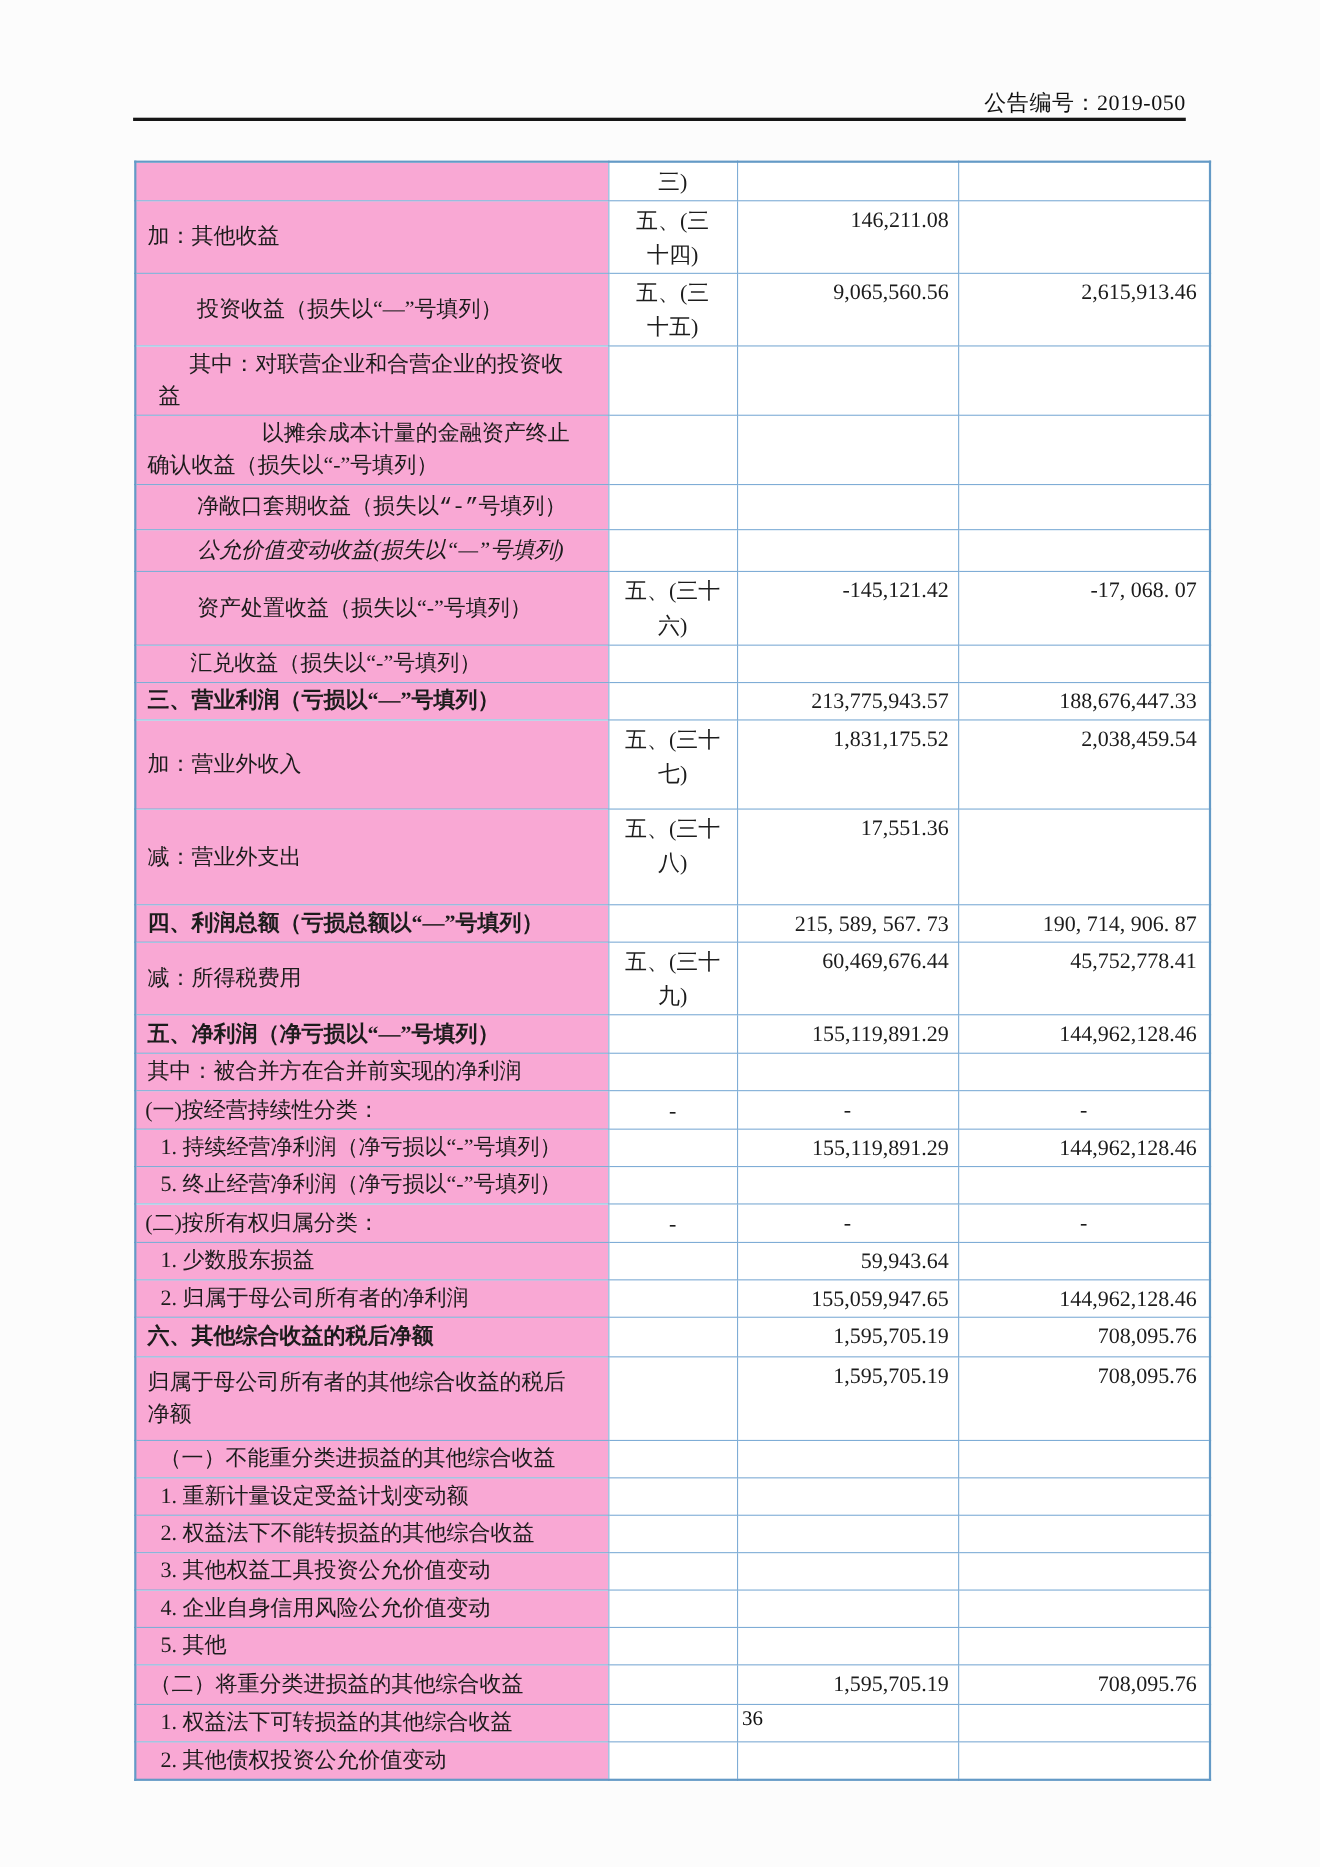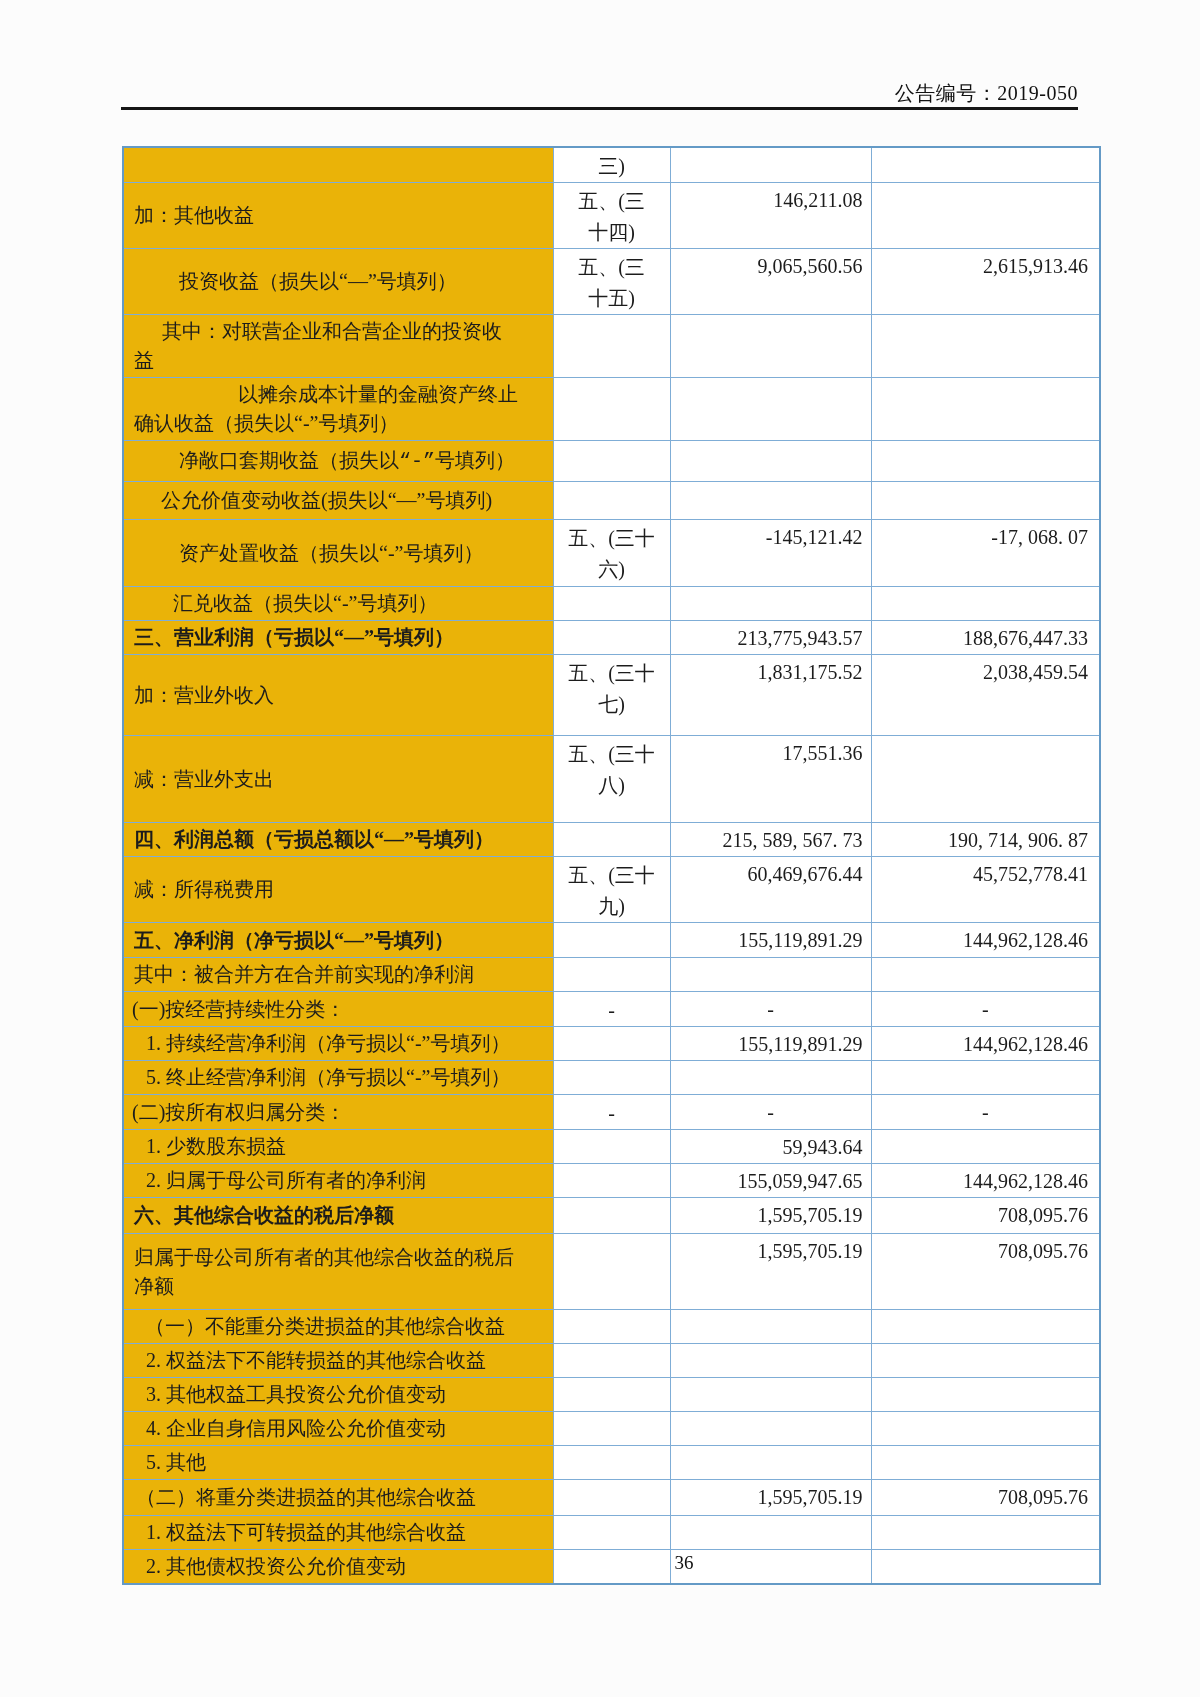--- a/index.html
+++ b/index.html
@@ -33,21 +33,21 @@
     border-collapse:collapse;
     table-layout:fixed;
     border:2px solid #649ac6;
   }
   table.statement td{
     border:1px solid #7fadd6;
     font-size:20px;
     overflow:hidden;
   }
   td.item-cell{
-    background:#eab308;
+    background:#f9a8d4;
     vertical-align:middle;
     padding:2px 6px 2px 10px;
     line-height:29px;
     white-space:pre-line;
     text-align:left;
   }
   td.note-cell{
     background:#fff;
     vertical-align:top;
     text-align:center;
@@ -106,41 +106,41 @@
       <td class="pri-cell"></td>
     </tr>
         <tr style="height: 65px;">
       <td class="item-cell" style="padding-left: 55px;">投资收益（损失以“—”号填列）</td>
       <td class="note-cell">五、(三
 十五)</td>
       <td class="cur-cell">9,065,560.56</td>
       <td class="pri-cell">2,615,913.46</td>
     </tr>
         <tr style="height: 63px;">
-      <td class="item-cell" style="padding-left: 10px; text-indent: 28px;">其中：对联营企业和合营企业的投资收
+      <td class="item-cell" style="padding-left: 20px; text-indent: 28px;">其中：对联营企业和合营企业的投资收
 益</td>
       <td class="note-cell"></td>
       <td class="cur-cell"></td>
       <td class="pri-cell"></td>
     </tr>
         <tr style="height: 59px;">
       <td class="item-cell" style="padding-left: 10px; text-indent: 104px;">以摊余成本计量的金融资产终止
 确认收益（损失以“-”号填列）</td>
       <td class="note-cell"></td>
       <td class="cur-cell"></td>
       <td class="pri-cell"></td>
     </tr>
         <tr style="height: 41px;">
       <td class="item-cell" style="padding-left: 55px; font-family: Liberation Mono, monospace;">净敞口套期收益（损失以“-”号填列）</td>
       <td class="note-cell"></td>
       <td class="cur-cell"></td>
       <td class="pri-cell"></td>
     </tr>
         <tr style="height: 38px;">
-      <td class="item-cell" style="padding-left: 37px;">公允价值变动收益(损失以“—”号填列)</td>
+      <td class="item-cell" style="padding-left: 55px; font-style: italic;">公允价值变动收益(损失以“—”号填列)</td>
       <td class="note-cell"></td>
       <td class="cur-cell"></td>
       <td class="pri-cell"></td>
     </tr>
         <tr style="height: 67px;">
       <td class="item-cell" style="padding-left: 55px;">资产处置收益（损失以“-”号填列）</td>
       <td class="note-cell">五、(三十
 六)</td>
       <td class="cur-cell">-145,121.42</td>
       <td class="pri-cell">-17, 068. 07</td>
@@ -244,20 +244,26 @@
       <td class="note-cell"></td>
       <td class="cur-cell">1,595,705.19</td>
       <td class="pri-cell">708,095.76</td>
     </tr>
         <tr style="height: 33px;">
       <td class="item-cell" style="padding-left: 21px;">（一）不能重分类进损益的其他综合收益</td>
       <td class="note-cell"></td>
       <td class="cur-cell"></td>
       <td class="pri-cell"></td>
     </tr>
+        <tr style="height: 33px;">
+      <td class="item-cell" style="padding-left: 22px;">1. 重新计量设定受益计划变动额</td>
+      <td class="note-cell"></td>
+      <td class="cur-cell"></td>
+      <td class="pri-cell"></td>
+    </tr>
         <tr style="height: 32px;">
       <td class="item-cell" style="padding-left: 22px;">2. 权益法下不能转损益的其他综合收益</td>
       <td class="note-cell"></td>
       <td class="cur-cell"></td>
       <td class="pri-cell"></td>
     </tr>
         <tr style="height: 33px;">
       <td class="item-cell" style="padding-left: 22px;">3. 其他权益工具投资公允价值变动</td>
       <td class="note-cell"></td>
       <td class="cur-cell"></td>

